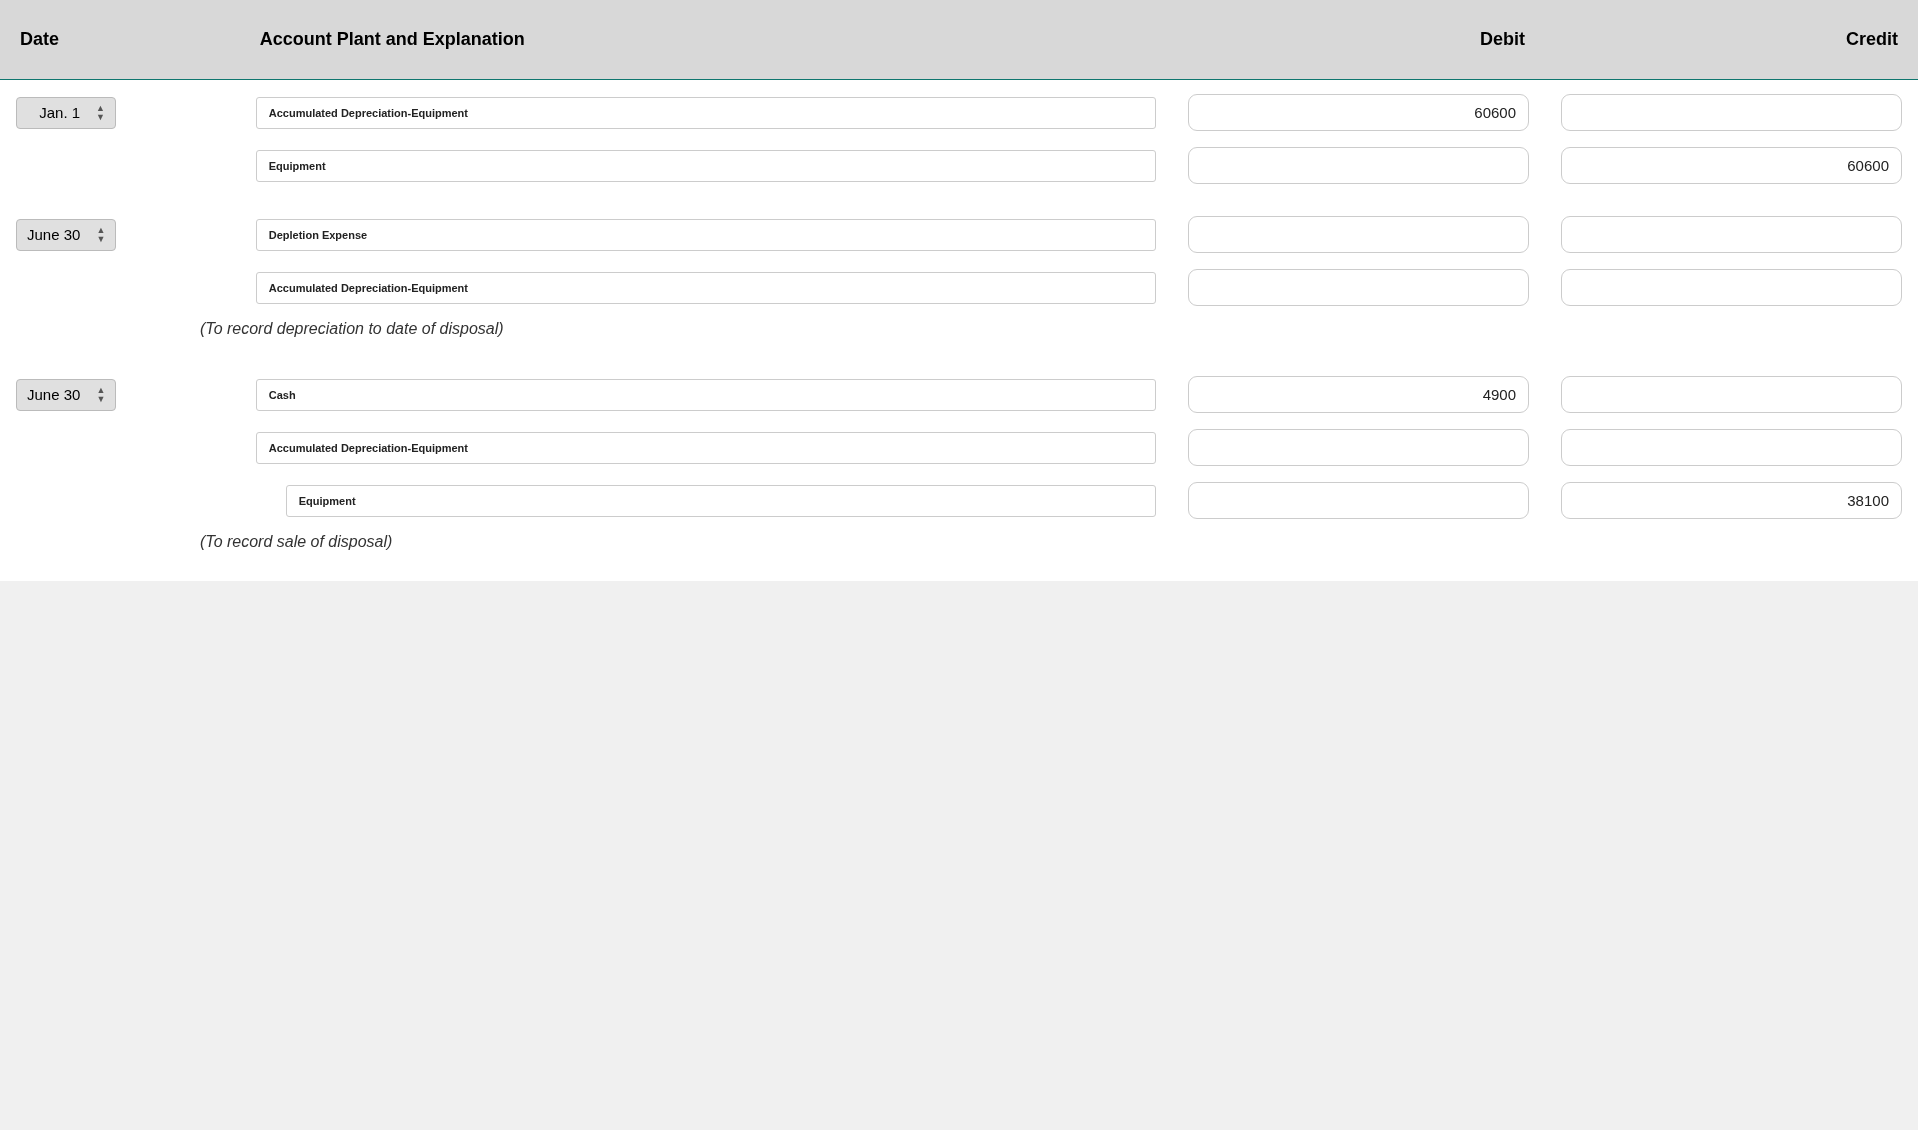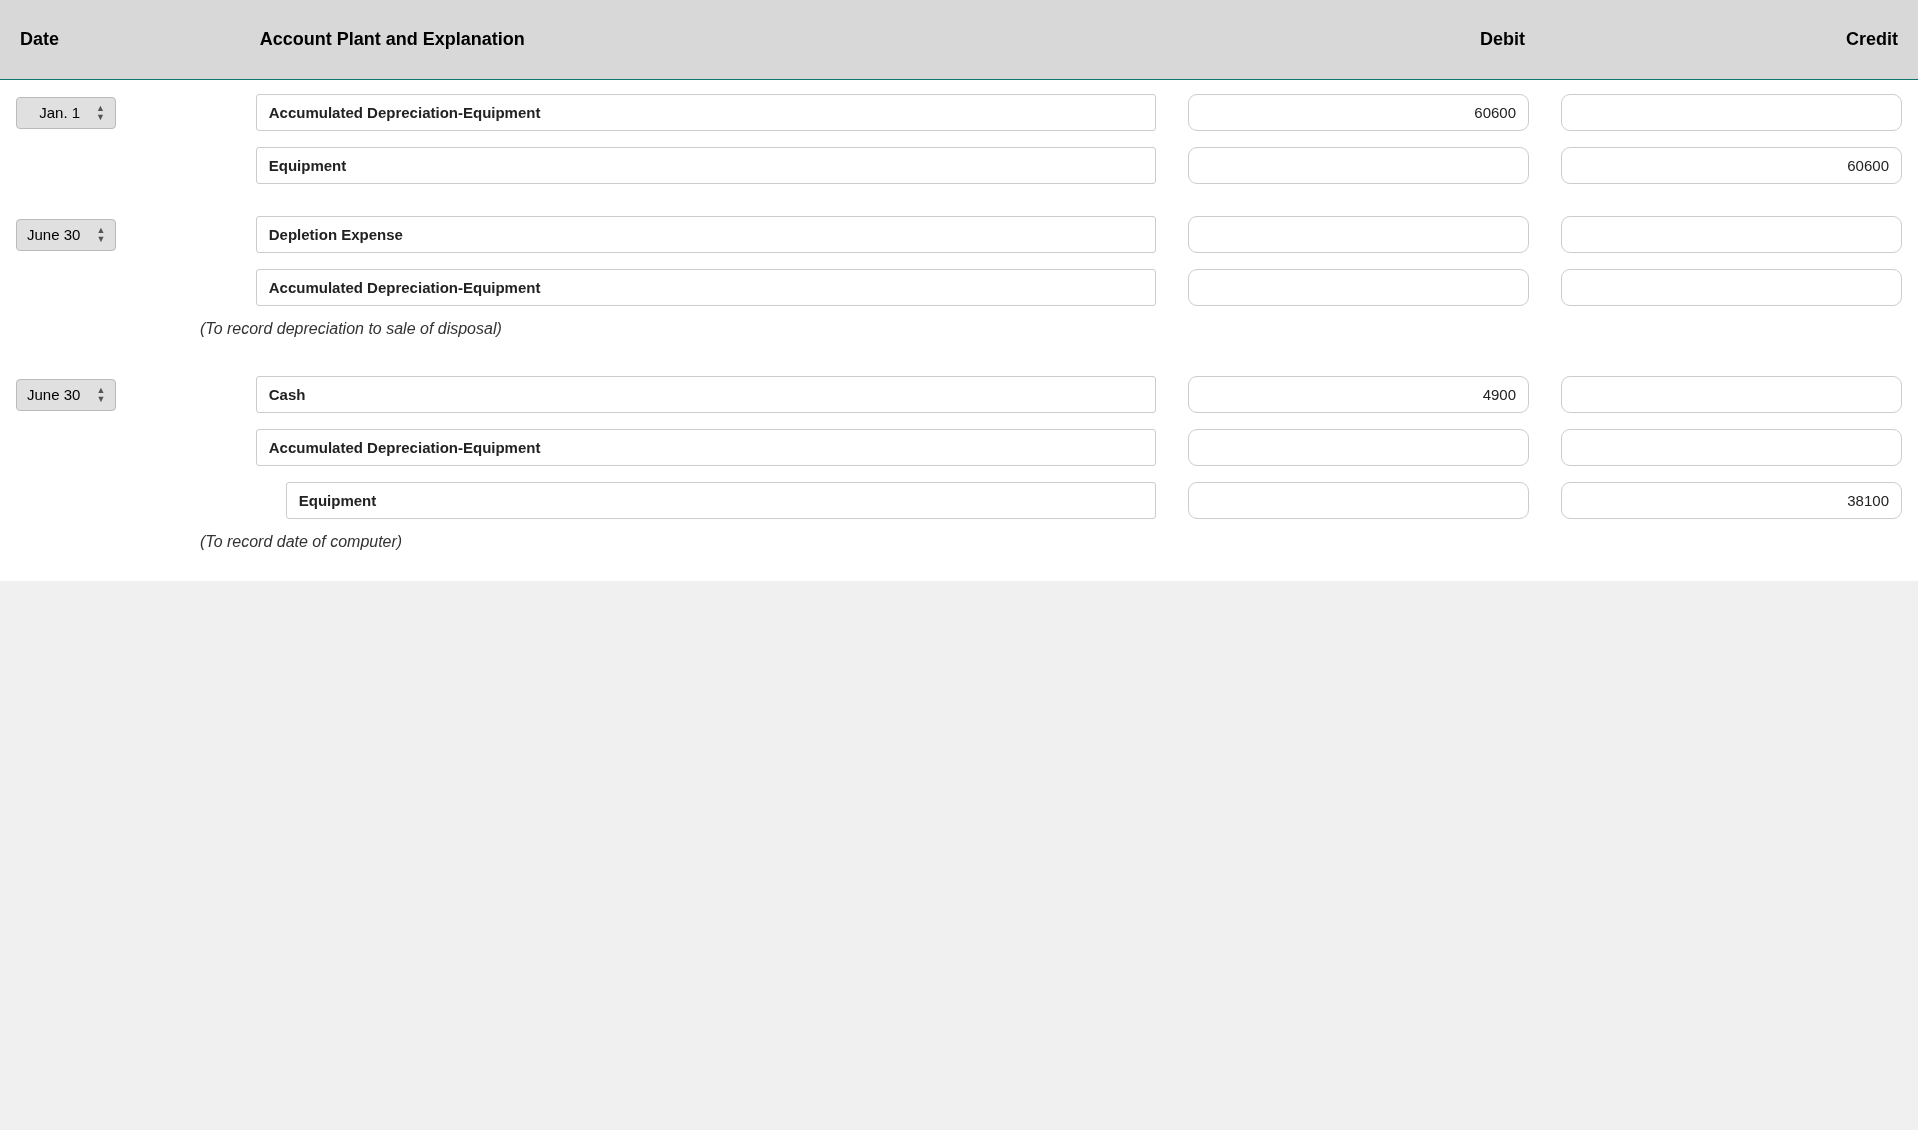--- a/index.html
+++ b/index.html
@@ -85,21 +85,21 @@
       font-size: 9px;
       line-height: 1;
       color: #555;
     }
 
     .account-input {
       width: 100%;
       border: 1px solid #ccc;
       border-radius: 3px;
       padding: 9px 12px;
-      font-size: 15px;
+      font-size: 11px;
       font-weight: bold;
       background: #fff;
       color: #222;
     }
 
     .account-input.indented {
       margin-left: 30px;
       width: calc(100% - 30px);
     }
 
@@ -178,21 +178,21 @@
         <td><input type="text" class="number-input" style=""></td>
         <td><input type="text" class="number-input" style=""></td>
       </tr>
       <tr class="entry-row">
         <td class="date-cell"></td>
         <td><input type="text" class="account-input" value="Accumulated Depreciation-Equipment" style=""></td>
         <td><input type="text" class="number-input" style=""></td>
         <td><input type="text" class="number-input" style=""></td>
       </tr>
       <tr class="note-row">
-        <td colspan="4">(To record depreciation to sale of disposal)</td>
+        <td colspan="4">(To record depreciation to date of disposal)</td>
       </tr>
       <tr class="spacer-row">
         <td colspan="4"></td>
       </tr>
       <tr class="entry-row">
         <td class="date-cell"><div class="date-select">
             <span>June 30</span>
             <div class="arrows">▲<br>▼</div>
           </div></td>
         <td><input type="text" class="account-input" value="Cash" style=""></td>
@@ -205,19 +205,19 @@
         <td><input type="text" class="number-input" style=""></td>
         <td><input type="text" class="number-input" style=""></td>
       </tr>
       <tr class="entry-row">
         <td class="date-cell"></td>
         <td><input type="text" class="account-input indented" value="Equipment" style=""></td>
         <td><input type="text" class="number-input" style=""></td>
         <td><input type="text" class="number-input" value="38100" style=""></td>
       </tr>
       <tr class="note-row">
-        <td colspan="4">(To record date of computer)</td>
+        <td colspan="4">(To record sale of disposal)</td>
       </tr>
       <tr class="spacer-row">
         <td colspan="4"></td>
       </tr>
     </tbody>
 </table>
 
 </body></html>

